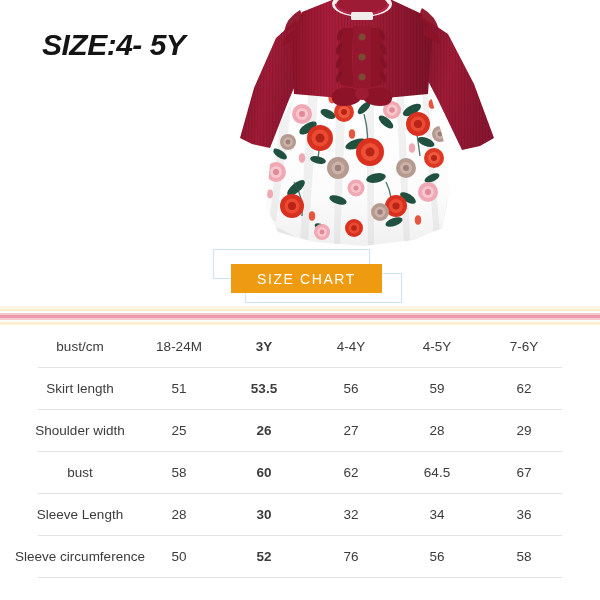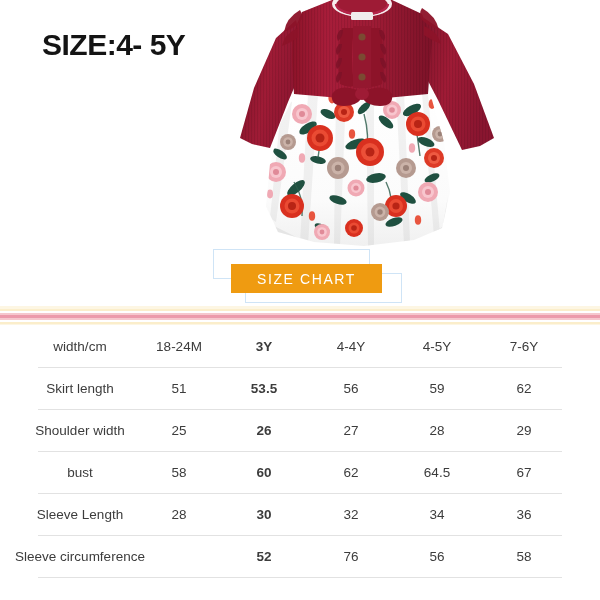--- a/index.html
+++ b/index.html
@@ -26,20 +26,21 @@
   #size-title {
     position: absolute;
     left: 42px;
     top: 28px;
     font-size: 30px;
     font-weight: bold;
     color: #141414;
     letter-spacing: -0.5px;
     white-space: nowrap;
     font-family: "Liberation Sans", sans-serif;
+    font-style: italic;
   }
 
   
   #product-photo {
     position: absolute;
     left: 236px;
     top: -8px;
     width: 364px;
     height: 270px;
   }
@@ -424,21 +425,21 @@
       <div class="stripe" style="top: 7px; height: 2px; background: rgb(246, 199, 205);"></div>
       <div class="stripe" style="top: 9px; height: 3px; background: rgb(236, 154, 171);"></div>
       <div class="stripe" style="top: 12px; height: 2px; background: rgb(246, 199, 205);"></div>
       <div class="stripe" style="top: 14px; height: 2px; background: rgb(255, 255, 255);"></div>
       <div class="stripe" style="top: 16px; height: 2px; background: rgb(251, 238, 203);"></div>
       <div class="stripe" style="top: 18px; height: 1px; background: rgb(253, 246, 227);"></div>
     </div>
 
   <div id="size-table">
       <div class="trow head">
-        <div class="cell c0">width/cm</div>
+        <div class="cell c0">bust/cm</div>
         <div class="cell c1">18-24M</div>
         <div class="cell c2">3Y</div>
         <div class="cell c3">4-4Y</div>
         <div class="cell c4">4-5Y</div>
         <div class="cell c5">7-6Y</div>
         <div class="rowline"></div>
       </div>
       <div class="trow">
         <div class="cell c0">Skirt length</div>
         <div class="cell c1">51</div>
@@ -470,20 +471,21 @@
         <div class="cell c0">Sleeve Length</div>
         <div class="cell c1">28</div>
         <div class="cell c2">30</div>
         <div class="cell c3">32</div>
         <div class="cell c4">34</div>
         <div class="cell c5">36</div>
         <div class="rowline"></div>
       </div>
       <div class="trow">
         <div class="cell c0">Sleeve circumference</div>
+        <div class="cell c1">50</div>
         <div class="cell c2">52</div>
         <div class="cell c3">76</div>
         <div class="cell c4">56</div>
         <div class="cell c5">58</div>
         <div class="rowline"></div>
       </div>
     </div>
 
 </div>
 

